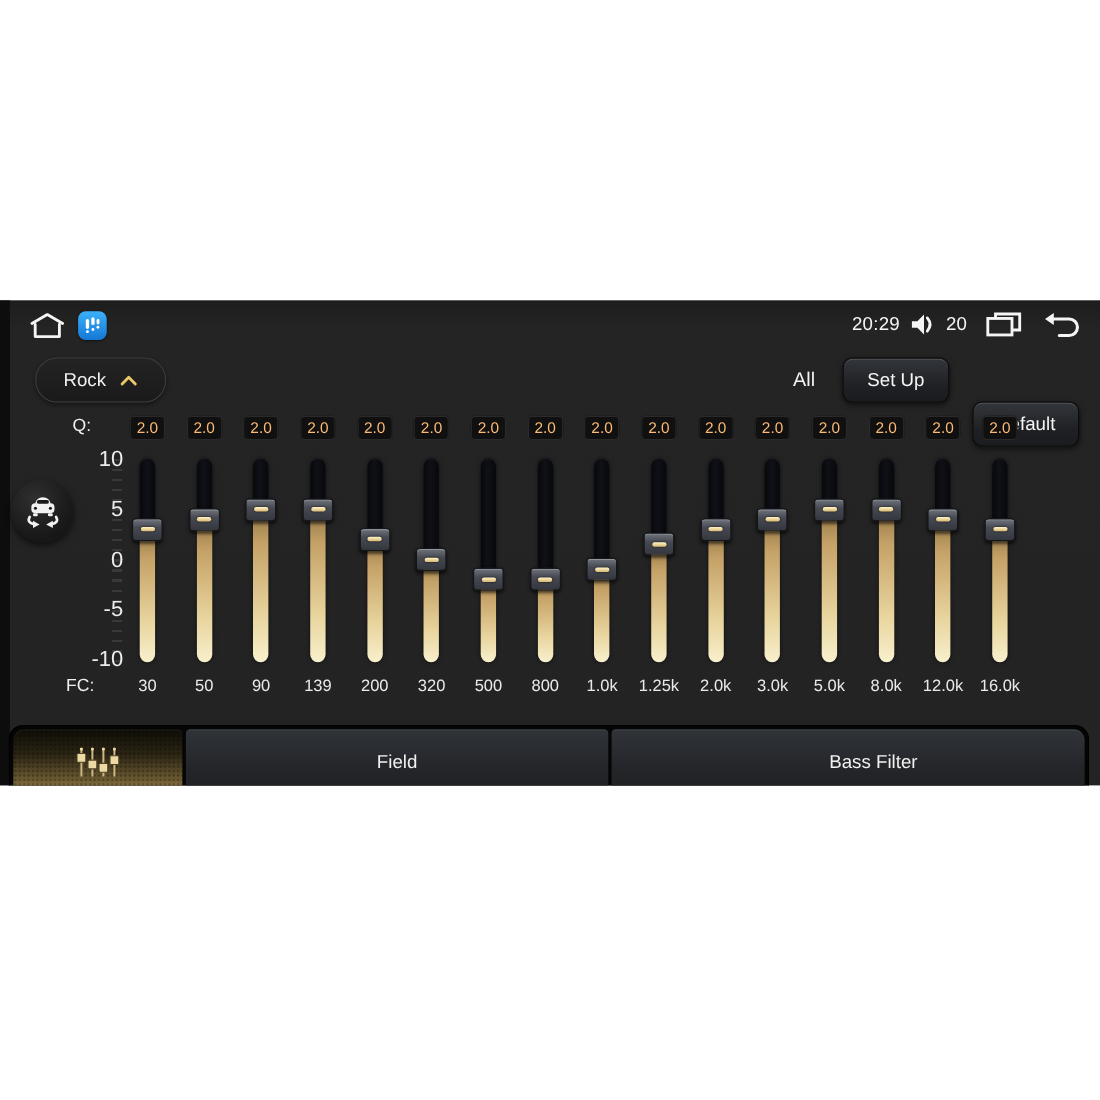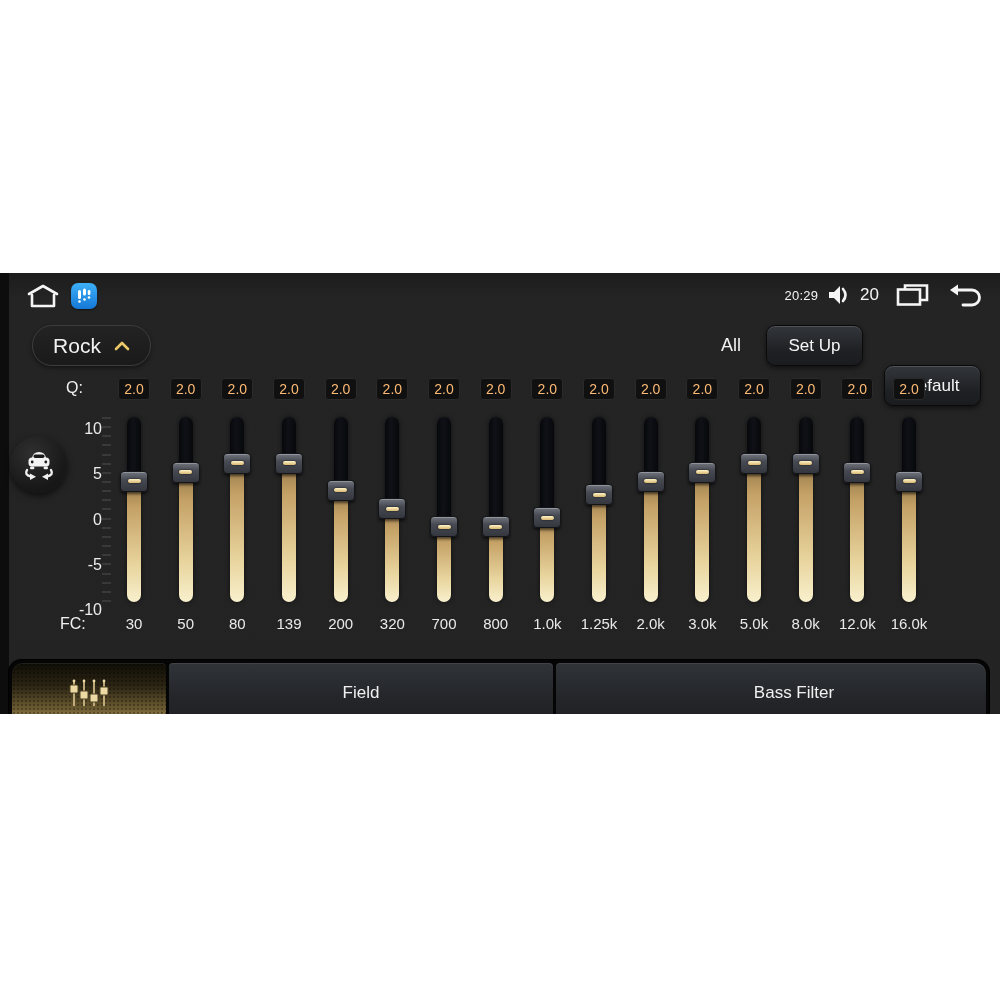--- a/index.html
+++ b/index.html
@@ -9,42 +9,42 @@
           background:linear-gradient(180deg,#1d1d1d 0%,#242424 6%,#232323 100%);overflow:hidden;}
   .bezel-left{position:absolute;left:0;top:0;width:9px;height:441px;background:#0d0d0d;}
 
   
   .statusbar{position:absolute;top:6px;left:0;width:100%;height:32px;}
   .home-btn{position:absolute;left:24px;top:3px;width:38px;height:28px;}
   .app-btn{position:absolute;left:71px;top:4px;width:26px;height:26px;border-radius:7px;
            background:linear-gradient(180deg,#3db0f8,#1478d6);display:flex;align-items:center;justify-content:center;
            box-shadow:0 1px 2px rgba(0,0,0,.5);}
   .status-right{position:absolute;right:16px;top:0;height:32px;display:flex;align-items:center;gap:9px;color:#f5f5f5;}
-  .status-time{font-size:13px;letter-spacing:.2px;}
+  .status-time{font-size:17px;letter-spacing:.2px;}
   .status-vol{font-size:17px;}
   .icon-btn{display:flex;align-items:center;justify-content:center;}
 
   
   .preset-pill{position:absolute;left:32px;top:52px;width:117px;height:39px;border-radius:20px;
                background:linear-gradient(180deg,#232323,#1a1a1a);border:1px solid #3c3c3c;
-               display:flex;align-items:center;justify-content:center;gap:13px;color:#f2f2f2;font-size:21px;
+               display:flex;align-items:center;justify-content:center;gap:13px;color:#f2f2f2;font-size:17px;
                box-shadow:0 2px 4px rgba(0,0,0,.45);}
   .all-label{position:absolute;left:721px;top:52px;height:41px;line-height:41px;color:#f2f2f2;font-size:18px;}
   .hdr-btn{position:absolute;top:52px;width:97px;height:41px;border-radius:9px;color:#f5f5f5;font-size:17px;
            background:linear-gradient(180deg,#33363b,#1e2023 65%,#1a1c1f);
            border:1px solid #0a0a0a;box-sizing:border-box;
            box-shadow:inset 0 1px 0 rgba(255,255,255,.14),0 2px 5px rgba(0,0,0,.55);
            display:flex;align-items:center;justify-content:center;}
   .setup-btn{left:766px;}
   .default-btn{left:884px;margin-top:40px;}
 
   
   .q-row-label{position:absolute;left:66px;top:106px;font-size:16px;color:#f0f0f0;}
   .fc-row-label{position:absolute;left:60px;top:342px;font-size:16px;color:#f0f0f0;}
-  .axis-label{position:absolute;width:38px;left:64px;text-align:right;font-size:16px;color:#ececec;height:20px;line-height:20px;margin-top:11px;}
+  .axis-label{position:absolute;width:38px;left:74px;text-align:right;font-size:20px;color:#ececec;height:20px;line-height:20px;}
   .tick-ruler{position:absolute;left:102px;top:144px;width:9px;height:185px;
               background:repeating-linear-gradient(to bottom,#3f3f3f 0 2px,transparent 2px 9.15px);opacity:.8;}
   .band-col{position:absolute;top:0;width:52px;height:441px;}
   .q-badge{position:absolute;left:10px;top:105px;width:32px;height:22px;border-radius:4px;background:#101010;
            color:#fdba74;font-size:14px;display:flex;align-items:center;justify-content:center;
            box-shadow:inset 0 0 0 1px #2a2a2a;}
   .track{position:absolute;left:19px;top:144px;width:14px;height:185px;border-radius:7px;
          background:linear-gradient(90deg,#07080b,#101117 45%,#07080b);box-shadow:0 0 4px rgba(0,0,0,.6);}
   .gold-fill{position:absolute;left:19px;width:14px;border-radius:7px;
              background:linear-gradient(180deg,#8e7243 0%,#c5a267 25%,#e8d49d 70%,#f8f0cd 100%);}
@@ -169,21 +169,21 @@
           </div>
           <div class="freq-label">50</div>
         </div>
         <div class="band-col" style="left: 211.333px;">
           <div class="q-badge">2.0</div>
           <div class="track"></div>
           <div class="gold-fill" style="top: 186.25px; height: 142.75px;"></div>
           <div class="handle" style="top: 179.75px;">
             <span class="dash"></span>
           </div>
-          <div class="freq-label">80</div>
+          <div class="freq-label">90</div>
         </div>
         <div class="band-col" style="left: 263px;">
           <div class="q-badge">2.0</div>
           <div class="track"></div>
           <div class="gold-fill" style="top: 186.25px; height: 142.75px;"></div>
           <div class="handle" style="top: 179.75px;">
             <span class="dash"></span>
           </div>
           <div class="freq-label">139</div>
         </div>
@@ -205,21 +205,21 @@
           </div>
           <div class="freq-label">320</div>
         </div>
         <div class="band-col" style="left: 418px;">
           <div class="q-badge">2.0</div>
           <div class="track"></div>
           <div class="gold-fill" style="top: 249.6px; height: 79.4px;"></div>
           <div class="handle" style="top: 243.1px;">
             <span class="dash"></span>
           </div>
-          <div class="freq-label">700</div>
+          <div class="freq-label">500</div>
         </div>
         <div class="band-col" style="left: 469.667px;">
           <div class="q-badge">2.0</div>
           <div class="track"></div>
           <div class="gold-fill" style="top: 249.6px; height: 79.4px;"></div>
           <div class="handle" style="top: 243.1px;">
             <span class="dash"></span>
           </div>
           <div class="freq-label">800</div>
         </div>

